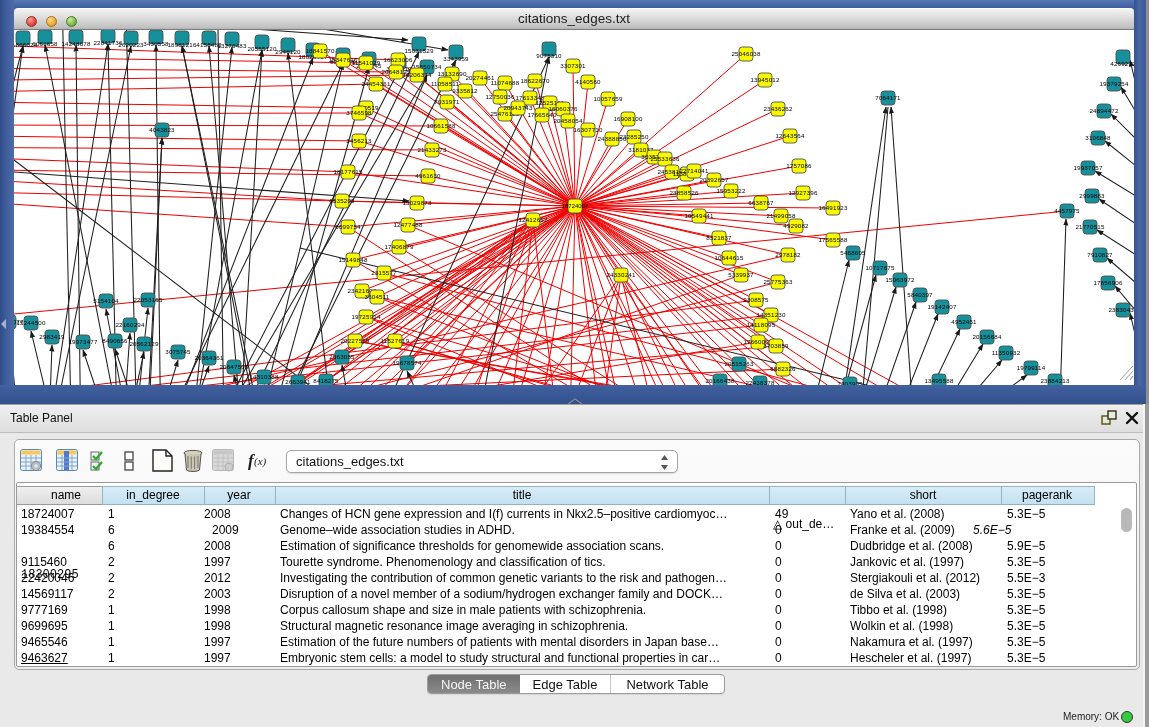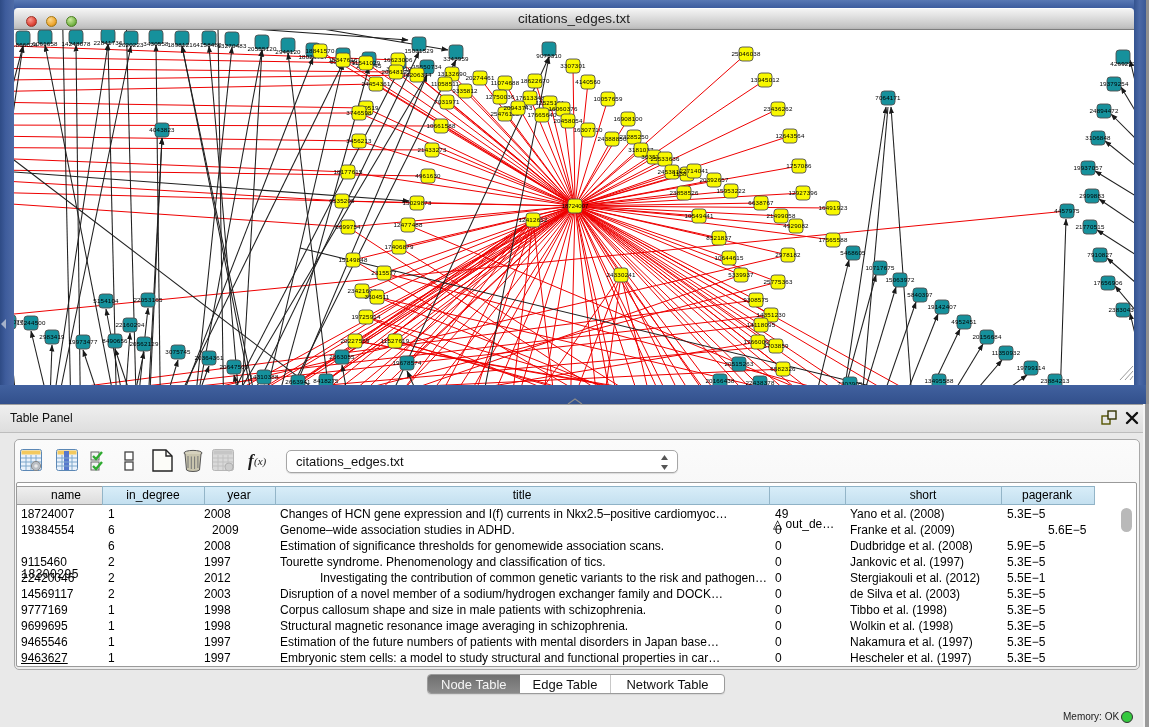--- a/index.html
+++ b/index.html
@@ -689,42 +689,42 @@
 <div style="position:absolute;left:280px;top:507px;white-space:nowrap;max-width:488px;overflow:hidden;">Changes of HCN gene expression and I(f) currents in Nkx2.5–positive cardiomyoc…</div>
 <div style="position:absolute;left:775px;top:507px;">49</div>
 <div style="position:absolute;left:850px;top:507px;white-space:nowrap;">Yano et al. (2008)</div>
 <div style="position:absolute;left:1007px;top:507px;">5.3E−5</div>
 <div style="position:absolute;left:21px;top:523px;">19384554</div>
 <div style="position:absolute;left:108px;top:523px;">6</div>
 <div style="position:absolute;left:204px;top:523px;margin-left:8px;">2009</div>
 <div style="position:absolute;left:280px;top:523px;white-space:nowrap;max-width:488px;overflow:hidden;">Genome–wide association studies in ADHD.</div>
 <div style="position:absolute;left:775px;top:523px;">0</div>
 <div style="position:absolute;left:850px;top:523px;white-space:nowrap;">Franke et al. (2009)</div>
-<div style="position:absolute;left:1048px;top:523px;">5.6E−5</div>
+<div style="position:absolute;left:973px;top:523px;font-style:italic;">5.6E−5</div>
 <div style="position:absolute;left:21px;top:568px;font-family:Liberation Mono, monospace;">18300295</div>
 <div style="position:absolute;left:108px;top:539px;">6</div>
 <div style="position:absolute;left:204px;top:539px;">2008</div>
 <div style="position:absolute;left:280px;top:539px;white-space:nowrap;max-width:488px;overflow:hidden;">Estimation of significance thresholds for genomewide association scans.</div>
 <div style="position:absolute;left:775px;top:539px;">0</div>
 <div style="position:absolute;left:850px;top:539px;white-space:nowrap;">Dudbridge et al. (2008)</div>
 <div style="position:absolute;left:1007px;top:539px;">5.9E−5</div>
 <div style="position:absolute;left:21px;top:555px;">9115460</div>
 <div style="position:absolute;left:108px;top:555px;">2</div>
 <div style="position:absolute;left:204px;top:555px;">1997</div>
 <div style="position:absolute;left:280px;top:555px;white-space:nowrap;max-width:488px;overflow:hidden;">Tourette syndrome. Phenomenology and classification of tics.</div>
 <div style="position:absolute;left:775px;top:555px;">0</div>
 <div style="position:absolute;left:850px;top:555px;white-space:nowrap;">Jankovic et al. (1997)</div>
 <div style="position:absolute;left:1007px;top:555px;">5.3E−5</div>
 <div style="position:absolute;left:21px;top:571px;">22420046</div>
 <div style="position:absolute;left:108px;top:571px;">2</div>
 <div style="position:absolute;left:204px;top:571px;">2012</div>
-<div style="position:absolute;left:280px;top:571px;white-space:nowrap;max-width:488px;overflow:hidden;margin-left:40px;">Investigating the contribution of common genetic variants to the risk and pathogen…</div>
+<div style="position:absolute;left:280px;top:571px;white-space:nowrap;max-width:488px;overflow:hidden;">Investigating the contribution of common genetic variants to the risk and pathogen…</div>
 <div style="position:absolute;left:775px;top:571px;">0</div>
 <div style="position:absolute;left:850px;top:571px;white-space:nowrap;">Stergiakouli et al. (2012)</div>
-<div style="position:absolute;left:1007px;top:571px;">5.5E−1</div>
+<div style="position:absolute;left:1007px;top:571px;">5.5E−3</div>
 <div style="position:absolute;left:21px;top:587px;">14569117</div>
 <div style="position:absolute;left:108px;top:587px;">2</div>
 <div style="position:absolute;left:204px;top:587px;">2003</div>
 <div style="position:absolute;left:280px;top:587px;white-space:nowrap;max-width:488px;overflow:hidden;">Disruption of a novel member of a sodium/hydrogen exchanger family and DOCK…</div>
 <div style="position:absolute;left:775px;top:587px;">0</div>
 <div style="position:absolute;left:850px;top:587px;white-space:nowrap;">de Silva et al. (2003)</div>
 <div style="position:absolute;left:1007px;top:587px;">5.3E−5</div>
 <div style="position:absolute;left:21px;top:603px;">9777169</div>
 <div style="position:absolute;left:108px;top:603px;">1</div>
 <div style="position:absolute;left:204px;top:603px;">1998</div>

